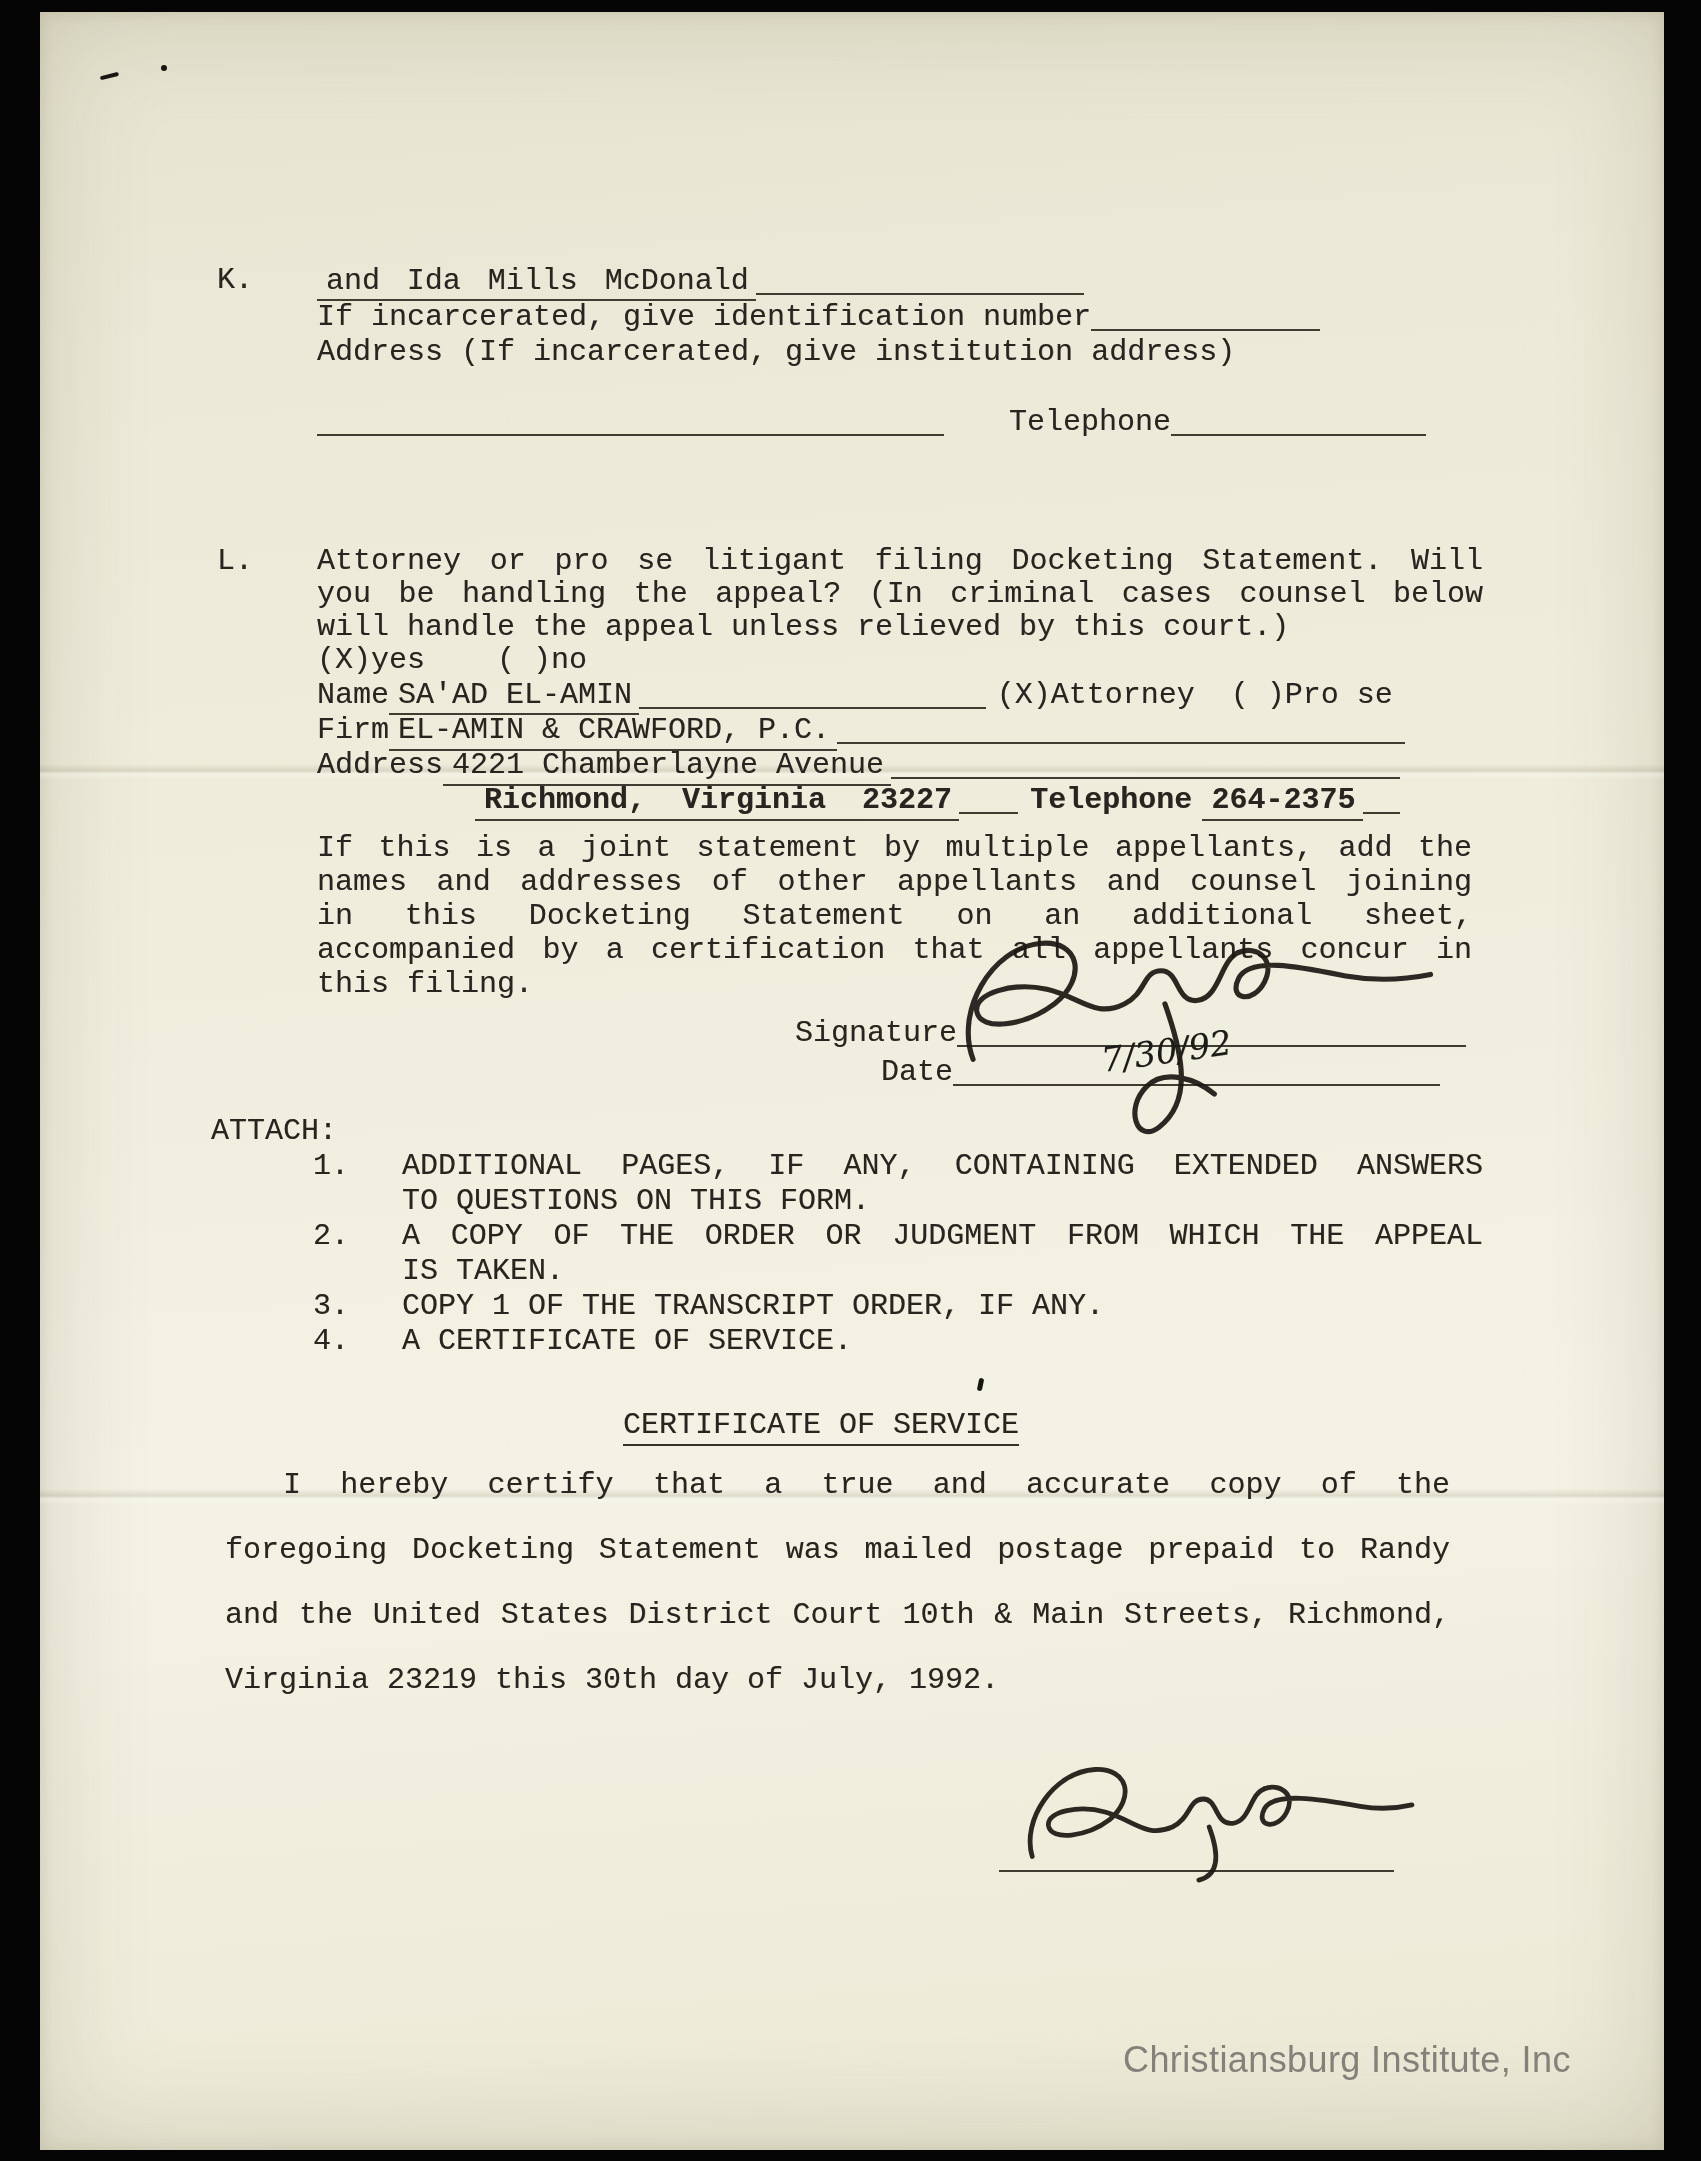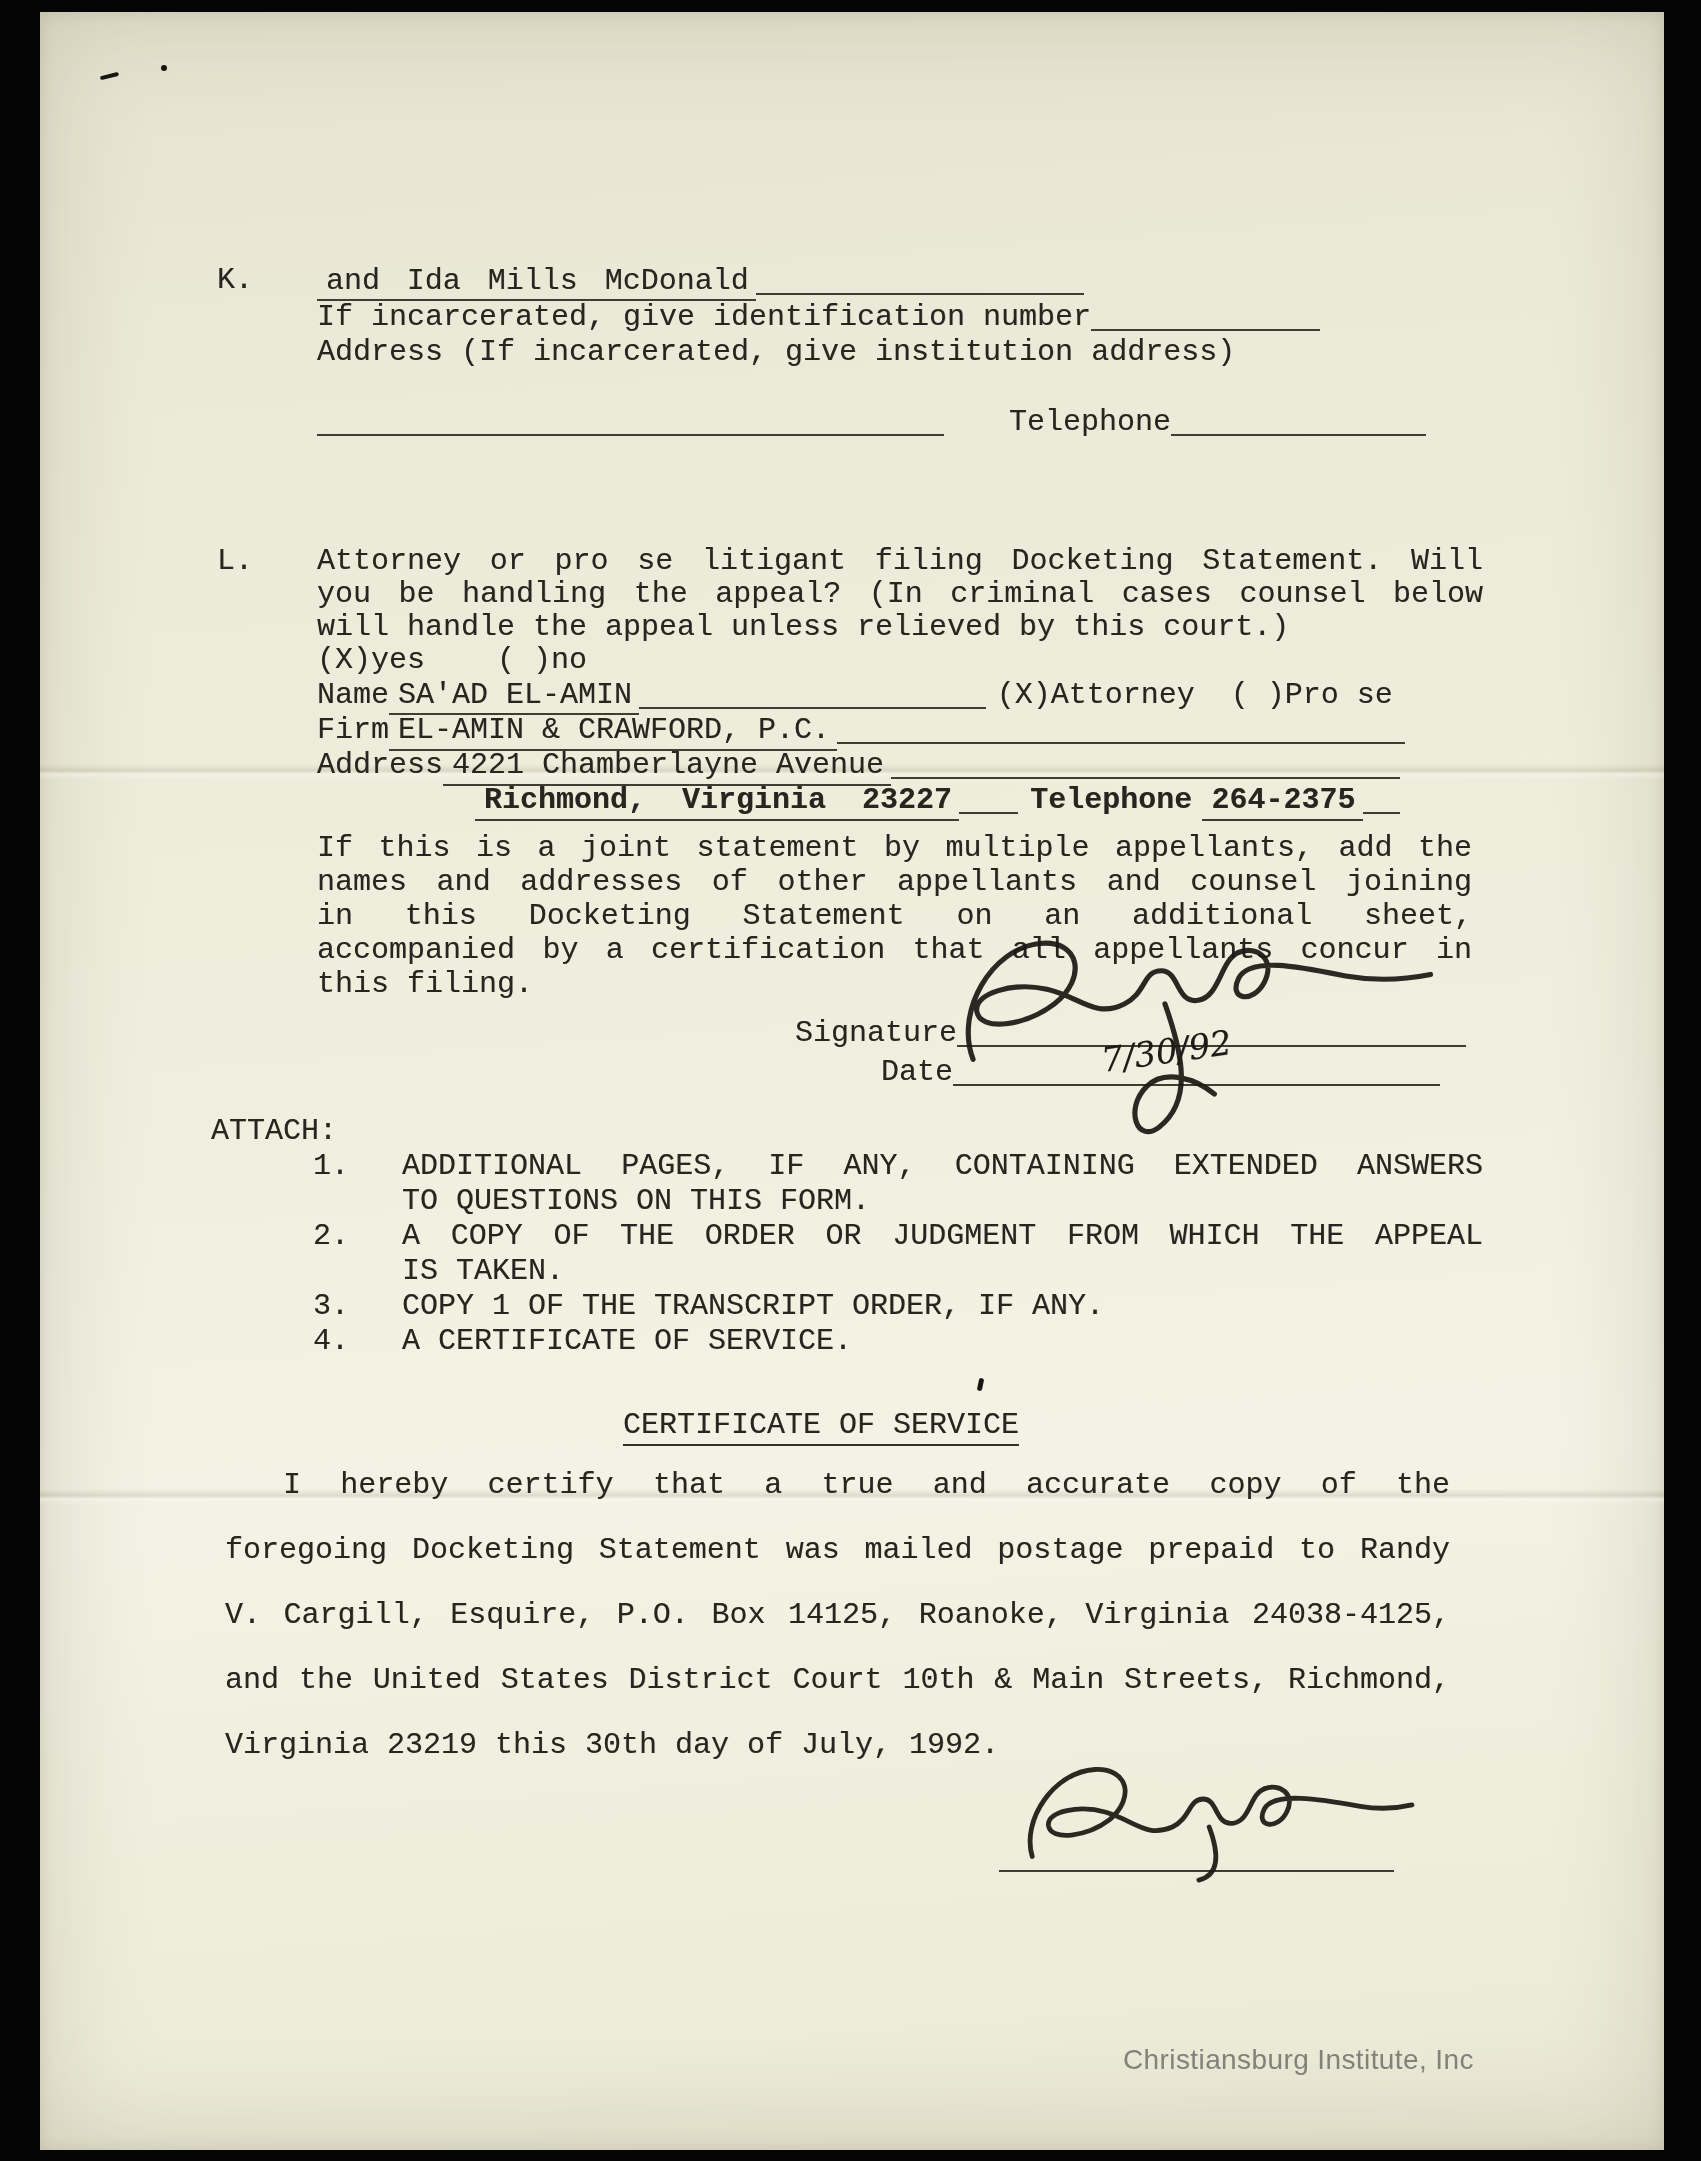--- a/index.html
+++ b/index.html
@@ -49,21 +49,21 @@
   .handwritten-date {
     position:absolute; z-index:3;
     font-family:"DejaVu Serif",serif; font-style:italic;
     font-size:34px; color:#1d1b17;
     transform:rotate(-8deg);
   }
   .sig-rule { position:absolute; border-top:2.2px solid #3f3c31; }
   .watermark {
     position:absolute;
     font-family:"Liberation Sans",sans-serif;
-    font-size:28px; color:#83817a; text-shadow:none;
+    font-size:36px; color:#83817a; text-shadow:none;
     letter-spacing:0.4px;
   }
 </style>
 </head>
 <body>
 
 <div class="paper">
 
   <div class="speck" style="left:60px; top:62px; width:19px; height:4.4px; border-radius:2.2px; transform:rotate(-14deg);"></div>
   <div class="speck" style="left:121px; top:53px; width:5.9px; height:5.9px; border-radius:50%;"></div>
@@ -145,21 +145,20 @@
         </div>
       </div>
     </div>
 
     <div class="sec" style="left:583px; top:1396px;">
       <span class="heading-ul">CERTIFICATE OF SERVICE</span>
     </div>
     <div class="sec" style="left:185px; top:1455px;">
       <div class="cert-line cert-first jl">I hereby certify that a true and accurate copy of the</div>
       <div class="cert-line jl">foregoing Docketing Statement was mailed postage prepaid to Randy</div>
-      <div class="cert-line jl">V. Cargill, Esquire, P.O. Box 14125, Roanoke, Virginia 24038-4125,</div>
       <div class="cert-line jl">and the United States District Court 10th &amp; Main Streets, Richmond,</div>
       <div class="cert-line row">Virginia 23219 this 30th day of July, 1992.</div>
     </div>
 
     <svg class="sig-svg" style="left:948px; top:1741px;" width="435" height="148" viewBox="0 0 590 200">
       <g fill="none" stroke="#1b1813" stroke-width="6.5" stroke-linecap="round" opacity="0.92">
         <path d="M 60 140 C 45 90 90 25 145 22 C 190 20 200 60 165 90 C 135 113 85 120 82 98 C 80 78 125 70 160 80 C 200 92 215 115 250 100 C 275 88 272 62 292 62 C 312 62 308 98 332 95 C 356 92 355 55 375 48"></path>
         <path d="M 375 48 C 395 40 418 55 405 80 C 392 105 362 100 375 75 C 388 52 450 62 505 72 C 535 77 558 74 575 70"></path>
         <path d="M 300 100 C 315 140 312 166 286 172"></path>
       </g>

